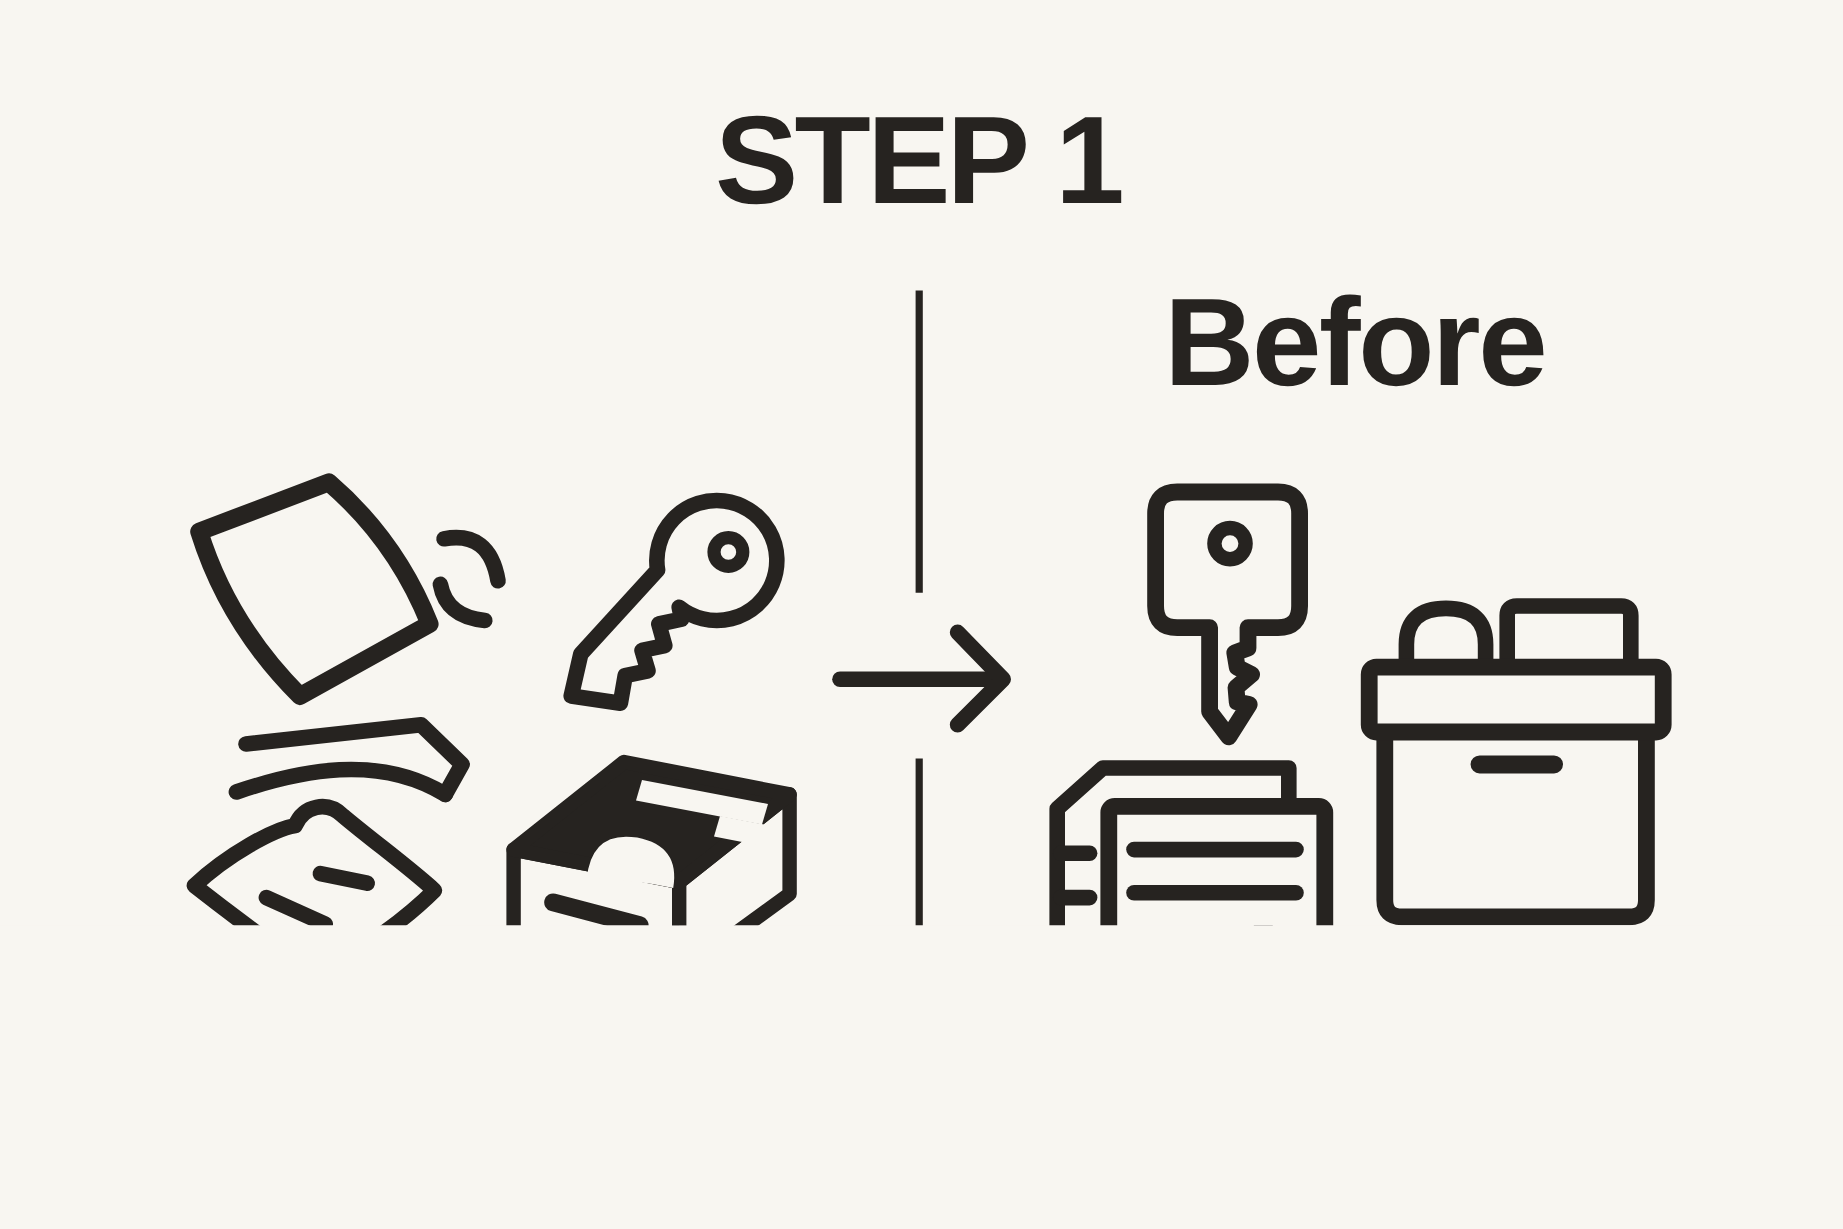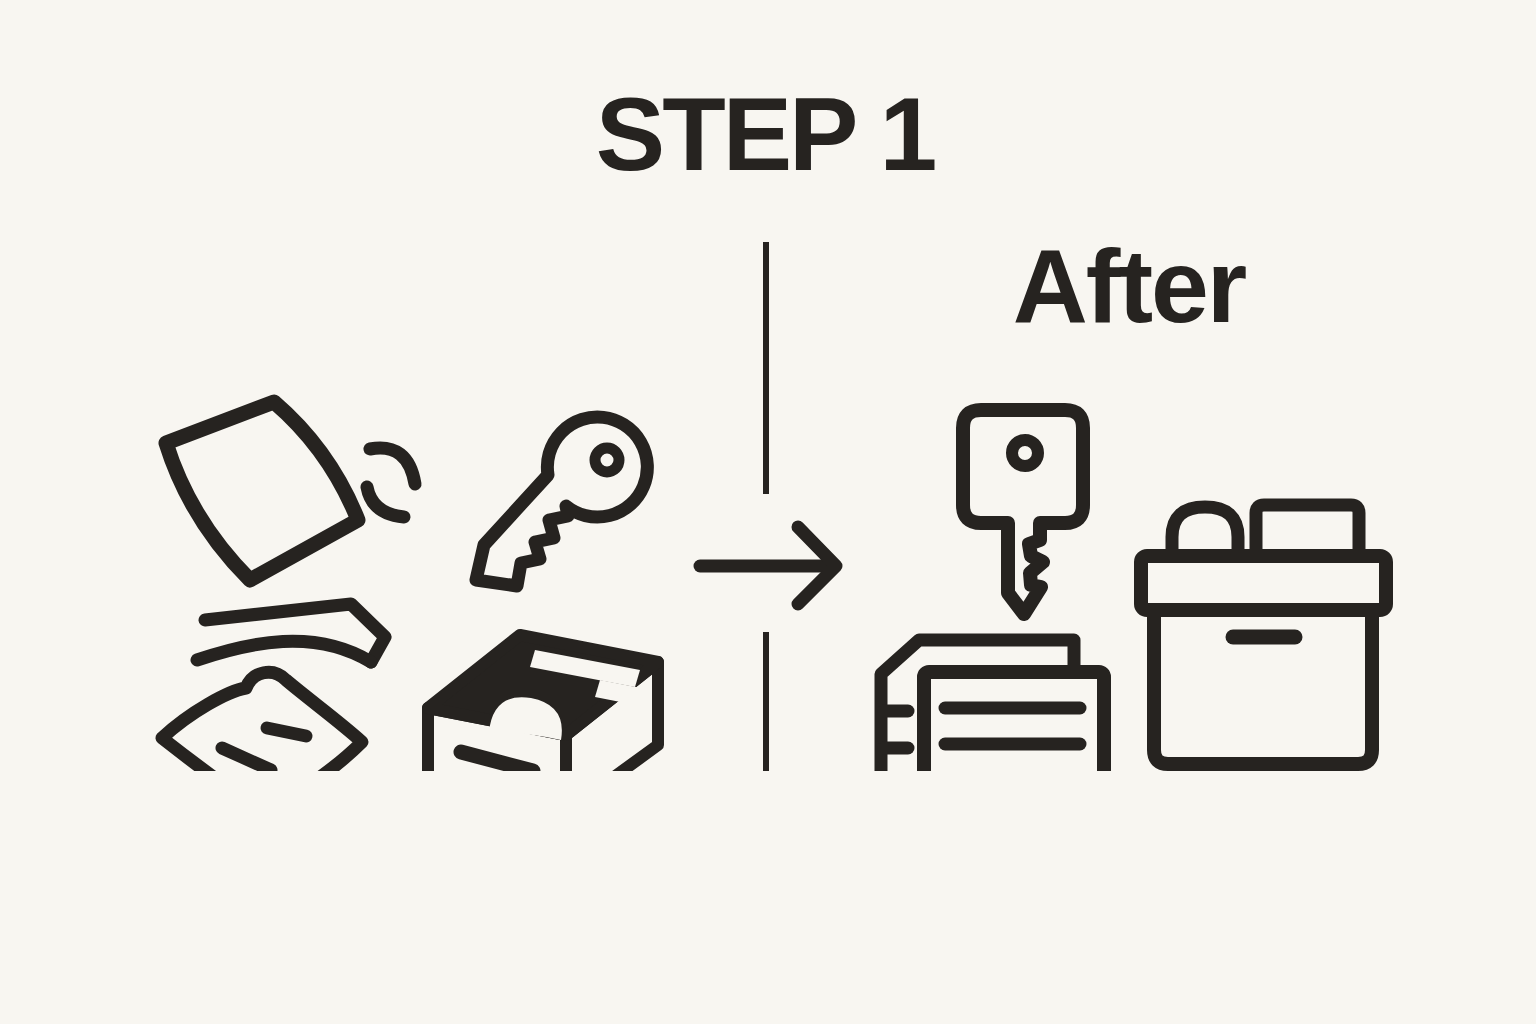--- a/index.html
+++ b/index.html
@@ -23,21 +23,21 @@
   .fink{ fill:var(--ink); }
   .fw  { fill:var(--bg); stroke:none; }
   .butt{ stroke-linecap:butt; }
 </style>
 </head>
 <body>
 
 <div class="canvas">
 
   <div class="heading title">STEP 1</div>
-  <div class="heading after">After</div>
+  <div class="heading after">Before</div>
 
   <svg class="scene" width="1536" height="1024" viewBox="0 0 1536 1024">
 
     <g>
       <path class="s butt" stroke-width="6" d="M 766,242 L 766,494"></path>
       <path class="s butt" stroke-width="6" d="M 766,632 L 766,897"></path>
     </g>
     <g>
       <path class="s" stroke-width="13" d="M 700,566 L 826,566"></path>
       <path class="s" stroke-width="13" d="M 798,527 L 836,566 L 798,604"></path>

